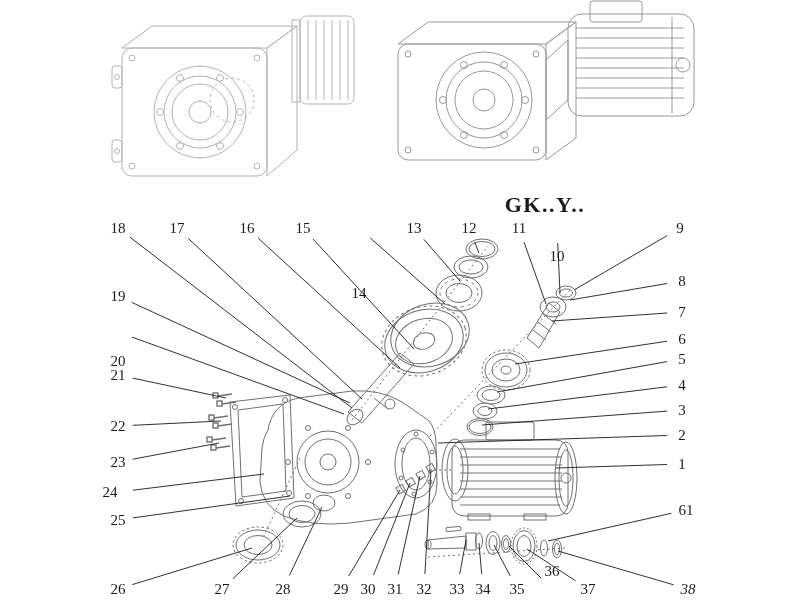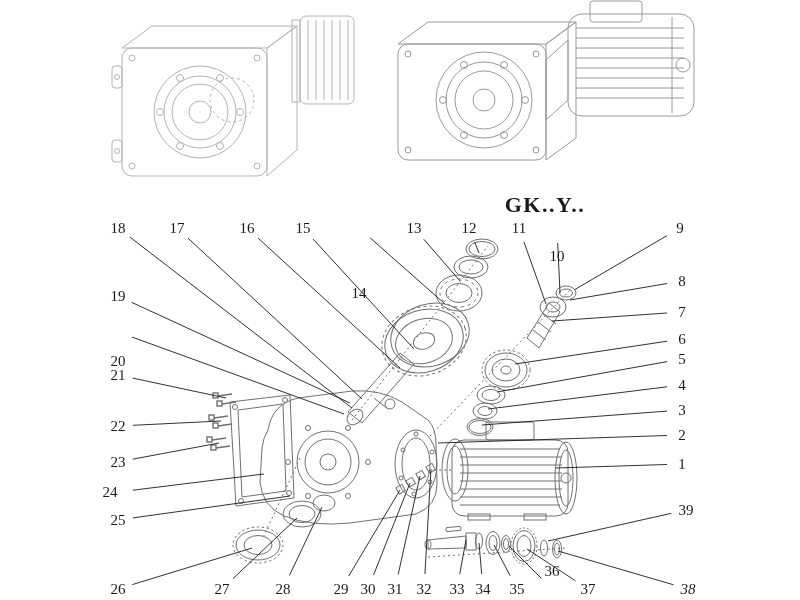--- a/index.html
+++ b/index.html
@@ -332,21 +332,21 @@
       <div class="callout-label" style="left: 557px; top: 228px; margin-top: 28px;">10</div>
       <div class="callout-label" style="left: 680px; top: 228px;">9</div>
       <div class="callout-label" style="left: 682px; top: 281px;">8</div>
       <div class="callout-label" style="left: 682px; top: 312px;">7</div>
       <div class="callout-label" style="left: 682px; top: 339px;">6</div>
       <div class="callout-label" style="left: 682px; top: 359px;">5</div>
       <div class="callout-label" style="left: 682px; top: 385px;">4</div>
       <div class="callout-label" style="left: 682px; top: 410px;">3</div>
       <div class="callout-label" style="left: 682px; top: 435px;">2</div>
       <div class="callout-label" style="left: 682px; top: 464px;">1</div>
-      <div class="callout-label" style="left: 686px; top: 510px;">39</div>
+      <div class="callout-label" style="left: 686px; top: 510px;">61</div>
       <div class="callout-label" style="left: 118px; top: 296px;">19</div>
       <div class="callout-label" style="left: 118px; top: 332px; margin-top: 29px;">20</div>
       <div class="callout-label" style="left: 118px; top: 375px;">21</div>
       <div class="callout-label" style="left: 118px; top: 426px;">22</div>
       <div class="callout-label" style="left: 118px; top: 462px;">23</div>
       <div class="callout-label" style="left: 110px; top: 492px;">24</div>
       <div class="callout-label" style="left: 118px; top: 520px;">25</div>
       <div class="callout-label" style="left: 118px; top: 589px;">26</div>
       <div class="callout-label" style="left: 222px; top: 589px;">27</div>
       <div class="callout-label" style="left: 283px; top: 589px;">28</div>

